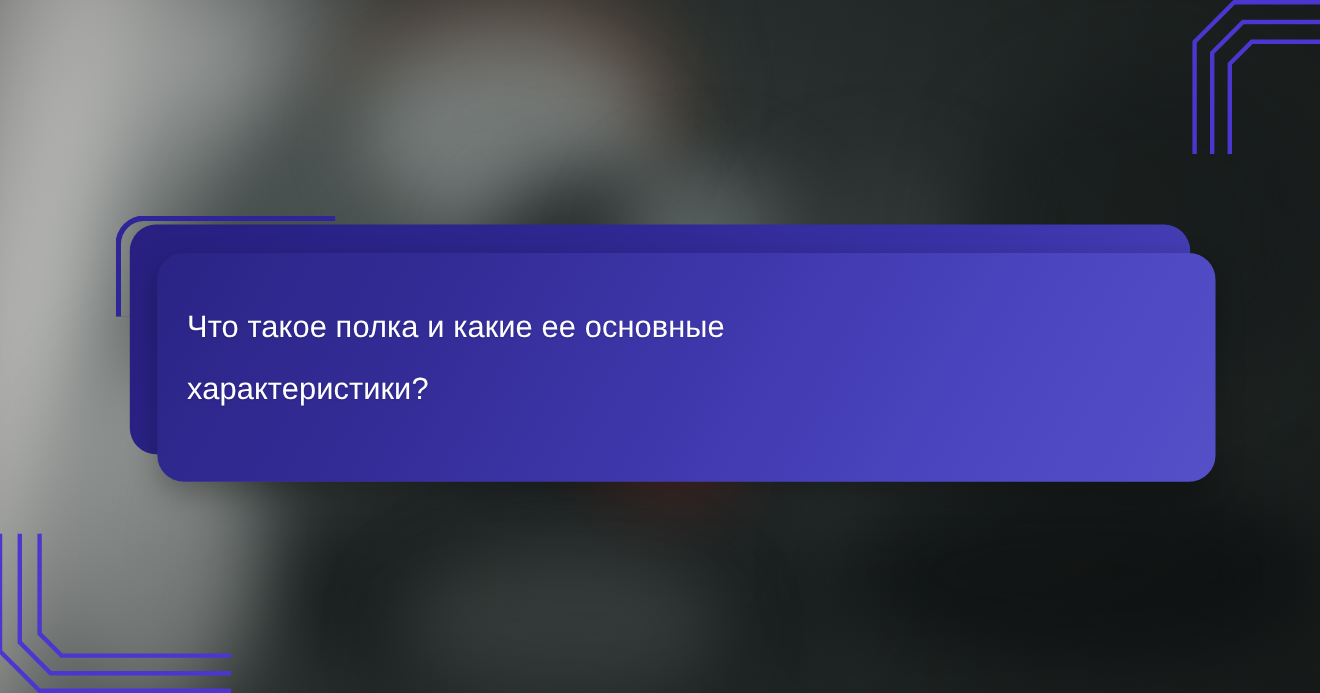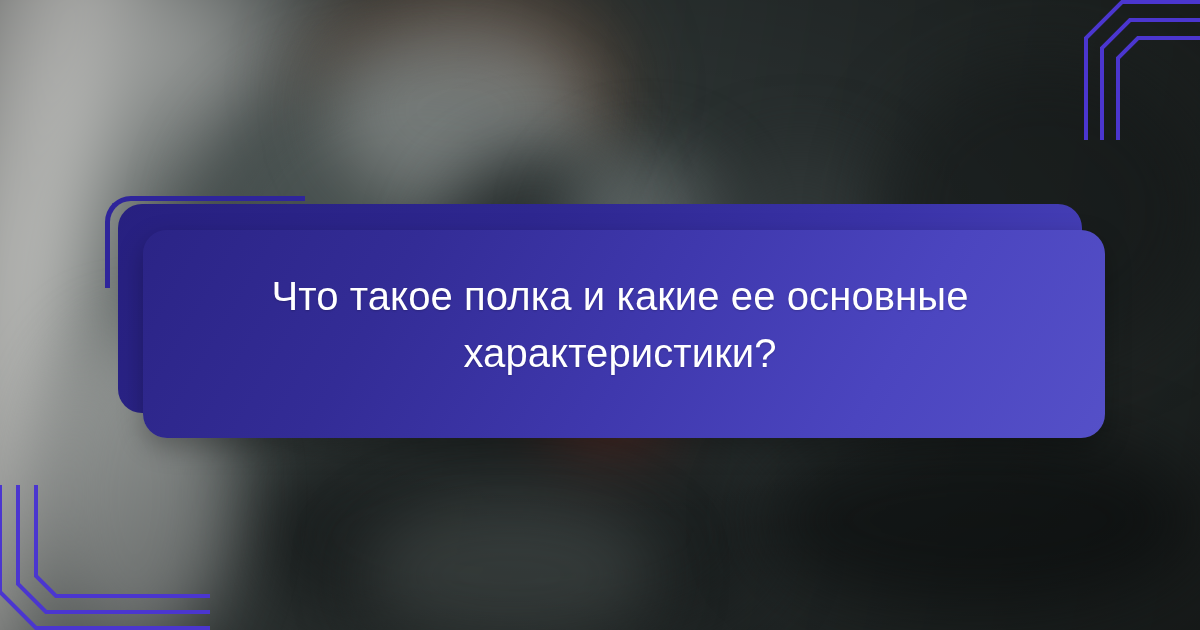--- a/index.html
+++ b/index.html
@@ -103,23 +103,23 @@
         #4b45bf 76%,
         #5550c8 100%);
     box-shadow:0 10px 26px rgba(0,0,0,0.28);
   }
 
   
   .headline {
     position:absolute;
     left:170px; top:268px;
     width:900px;
-    text-align:center;
+    text-align:left;
     color:#ffffff;
-    font-size:40px;
+    font-size:28px;
     line-height:57px;
     font-weight:400;
     letter-spacing:0.1px;
     text-shadow:0 1px 2px rgba(0,0,0,0.18);
     white-space:pre-line;
   }
 </style>
 </head>
 <body>
 

